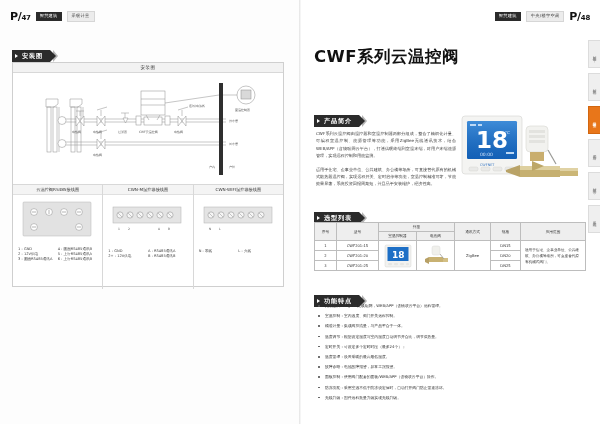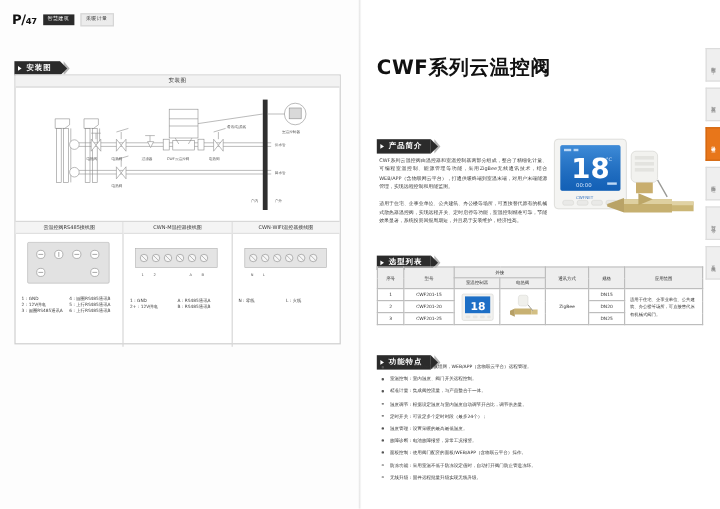--- a/index.html
+++ b/index.html
@@ -286,20 +286,25 @@
               </div>
           </div>
         </div>
 
       </div>
     </div>
   </div>
 
   <div class="page page-right">
 
+    <div class="runhead runhead-right">
+      <div class="tag-dark">智慧建筑</div>
+      <div class="tag-light">中央/楼宇空调</div>
+      <div class="folio"><span>P/</span><span class="num">48</span></div>
+    </div>
 
     <div class="prod-title">CWF系列云温控阀</div>
 
     <div class="sec" style="top:108px;">
       <div class="ribbon">
         <div class="body">产品简介</div>
         <div class="arrow"></div>
         <div class="arrow2"></div>
       </div>
     </div>

